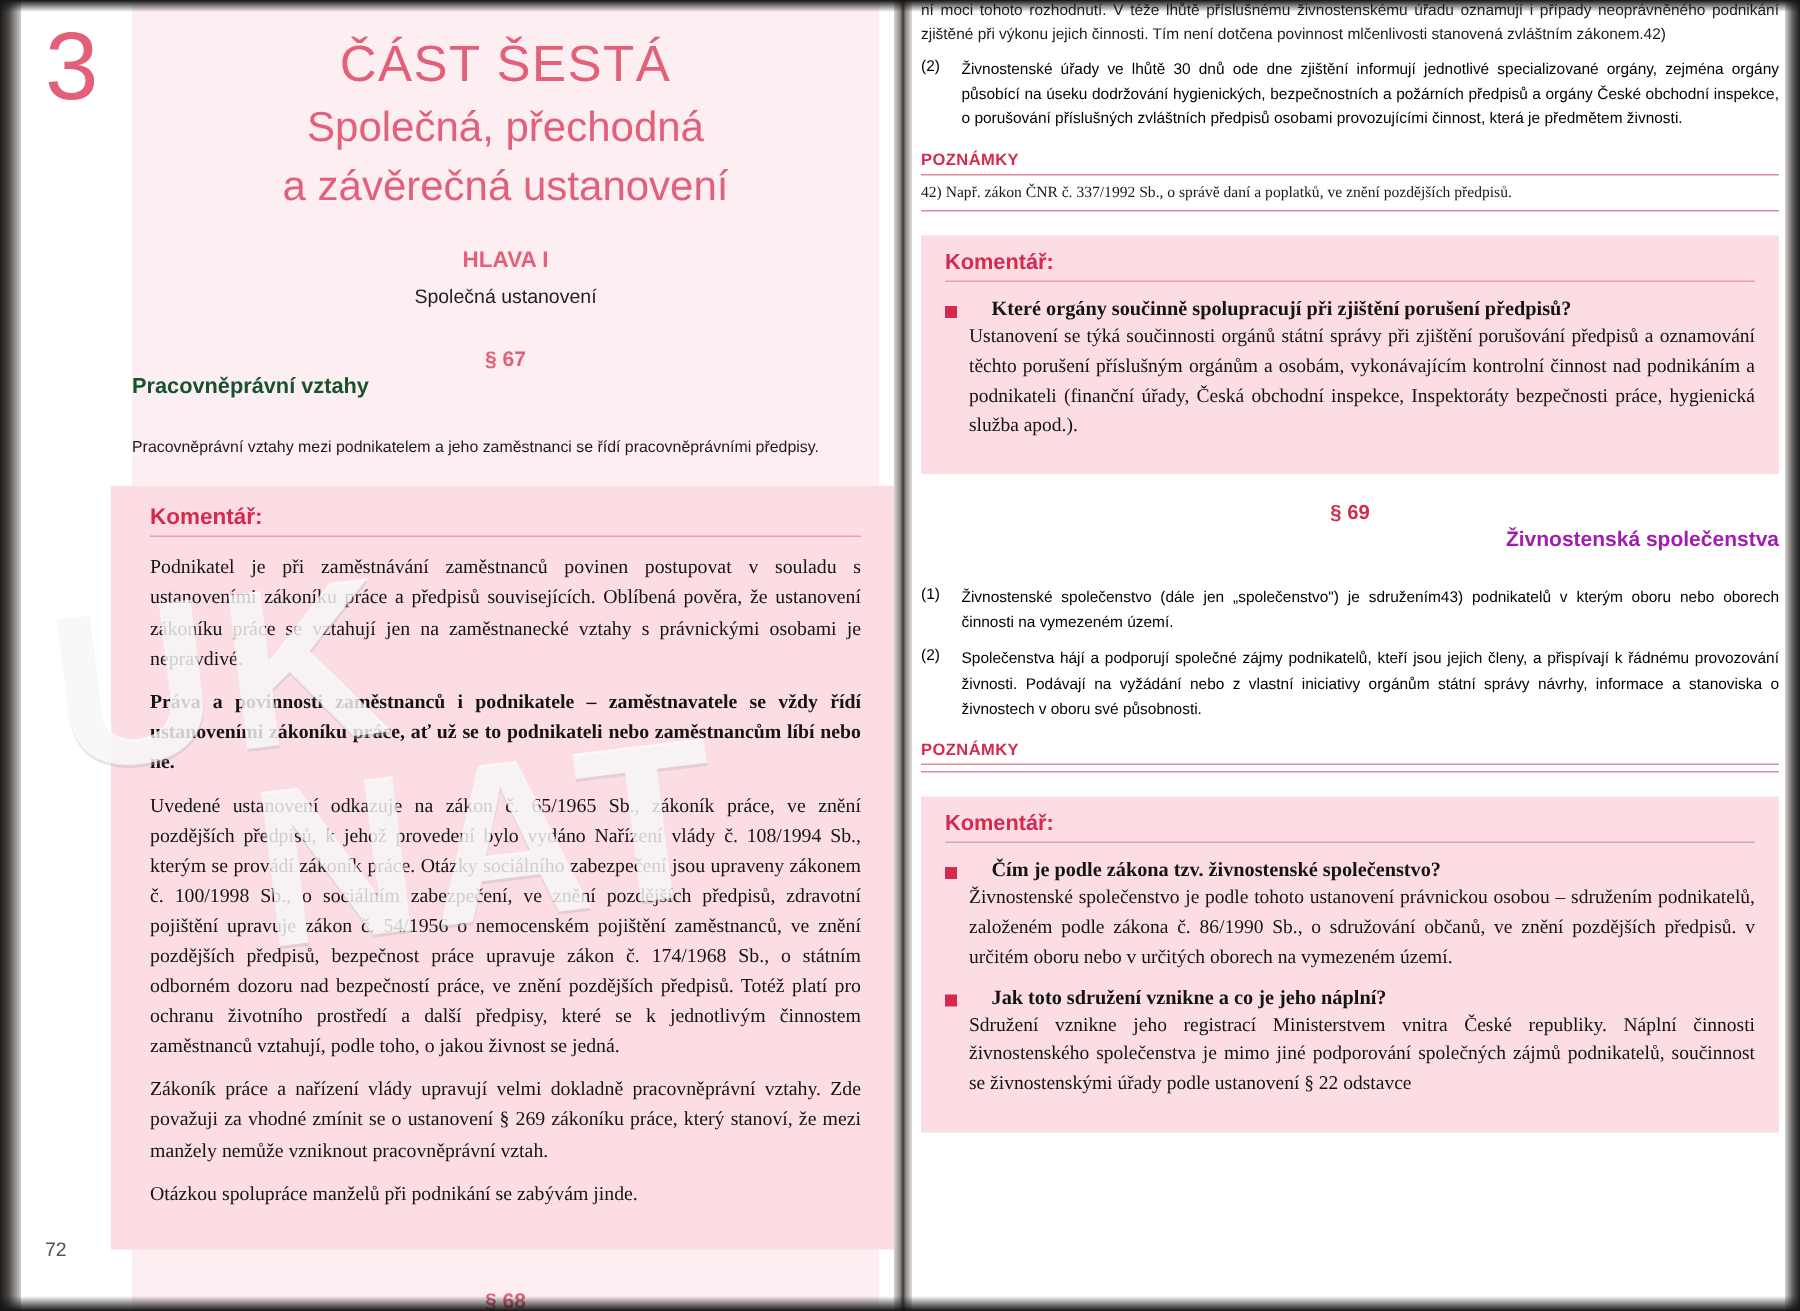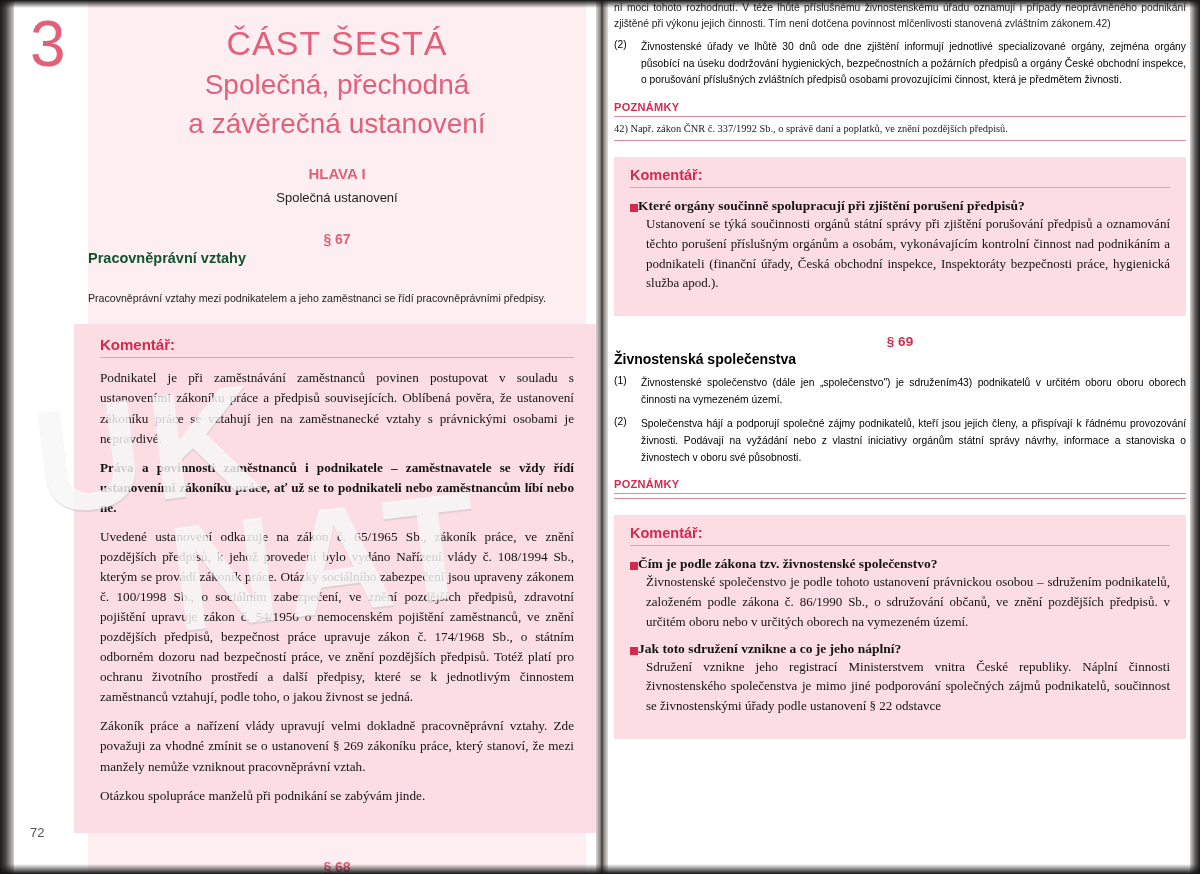--- a/index.html
+++ b/index.html
@@ -132,34 +132,34 @@
   .poznamky-rule{height:1px;background:#e2899b;margin:3px 0 4px 0;}
   .poznamky-body{
     font-family:"Liberation Serif", serif;font-size:10.4px;color:#1a1a1a;line-height:1.45;
   }
   .poznamky-rule2{height:1px;background:#e2899b;margin:4px 0 0 0;}
 
   .kom-r{
     background:#fbdde3;margin:16px 0 0 0;padding:10px 16px 14px 16px;
   }
   .kom-r .kom-title{font-size:14.5px;}
-  .q-row{display:flex;gap:0;margin-top:8px;align-items:flex-start;}
+  .q-row{display:flex;gap:23px;margin-top:8px;align-items:flex-start;}
   .q-bullet{width:8px;height:8px;background:#d6294e;margin-top:6px;flex:0 0 8px;}
   .q-text{
     font-family:"Liberation Serif", serif;font-weight:700;font-size:13.5px;color:#141414;
   }
   .kom-r .kom-p{margin-left:16px;font-size:13px;}
 
   .sec-num{
     text-align:center;color:#d6294e;font-family:"Liberation Sans", sans-serif;
     font-size:13.5px;font-weight:700;margin-top:18px;
   }
   .sec-title{
-    text-align:left;color:#000000;font-family:"Liberation Sans", sans-serif;
-    font-size:14px;font-weight:700;margin-top:2px;margin-bottom:8px;
+    text-align:right;color:#a21caf;font-family:"Liberation Sans", sans-serif;
+    font-size:14px;font-weight:700;margin-top:2px;margin-bottom:24px;
   }
 
   
   .watermark{
     position:absolute;left:40px;top:330px;width:760px;height:300px;
     z-index:30;pointer-events:none;
     font-family:"Liberation Sans", sans-serif;
     font-size:150px;font-weight:700;color:rgba(255,255,255,0.72);
     letter-spacing:6px;
     transform:rotate(-7deg);
@@ -232,21 +232,21 @@
           <div class="q-text">Které orgány součinně spolupracují při zjištění porušení předpisů?</div>
         </div>
         <p class="kom-p">Ustanovení se týká součinnosti orgánů státní správy při zjištění porušování předpisů a oznamování těchto porušení příslušným orgánům a osobám, vykonávajícím kontrolní činnost nad podnikáním a podnikateli (finanční úřady, Česká obchodní inspekce, Inspektoráty bezpečnosti práce, hygienická služba apod.).</p>
       </div>
 
       <div class="sec-num">§ 69</div>
       <div class="sec-title">Živnostenská společenstva</div>
 
       <div class="r-item">
         <div class="no">(1)</div>
-        <div class="bd">Živnostenské společenstvo (dále jen „společenstvo") je sdružením43) podnikatelů v určitém oboru oboru oborech činnosti na vymezeném území.</div>
+        <div class="bd">Živnostenské společenstvo (dále jen „společenstvo") je sdružením43) podnikatelů v kterým oboru nebo oborech činnosti na vymezeném území.</div>
       </div>
       <div class="r-item">
         <div class="no">(2)</div>
         <div class="bd">Společenstva hájí a podporují společné zájmy podnikatelů, kteří jsou jejich členy, a přispívají k řádnému provozování živnosti. Podávají na vyžádání nebo z vlastní iniciativy orgánům státní správy návrhy, informace a stanoviska o živnostech v oboru své působnosti.</div>
       </div>
 
       <div>
         <div class="poznamky-head">POZNÁMKY</div>
         <div class="poznamky-rule"></div>
         <div class="poznamky-rule2"></div>

